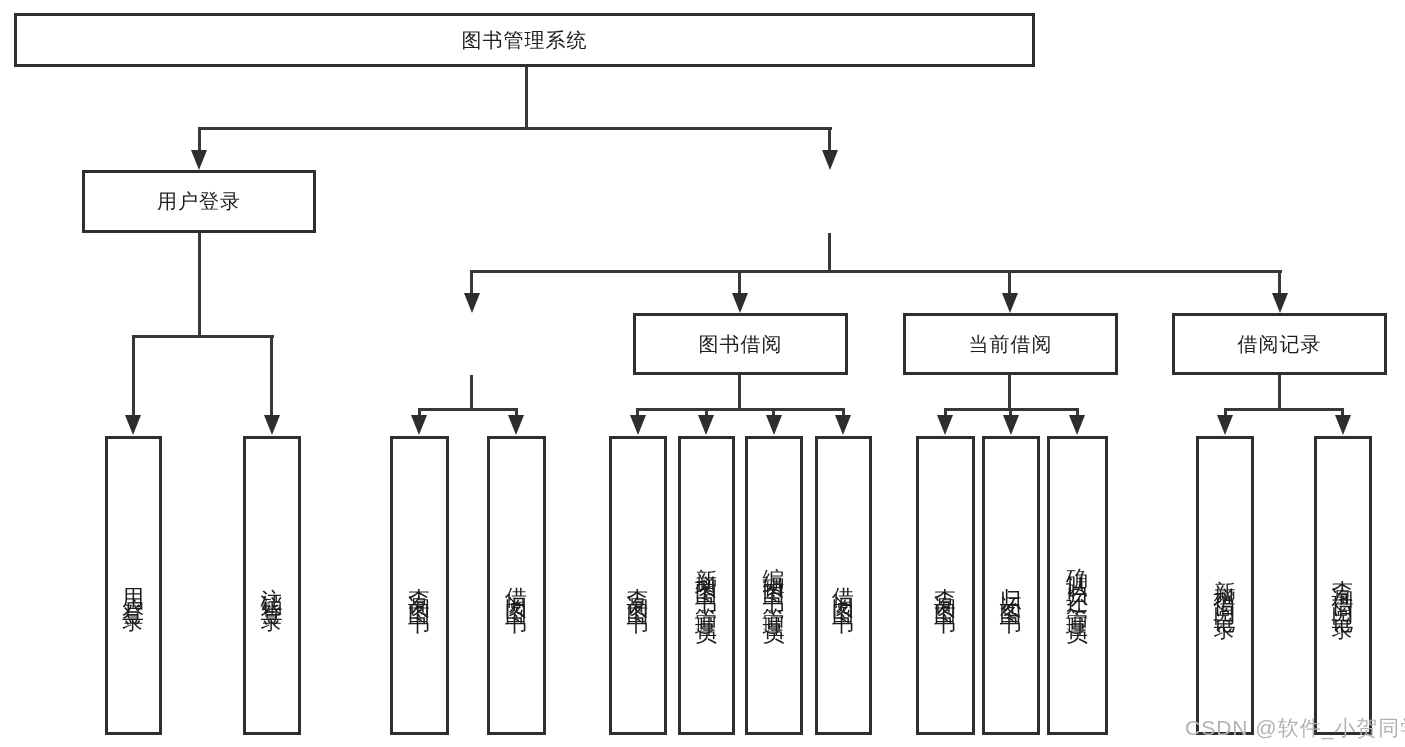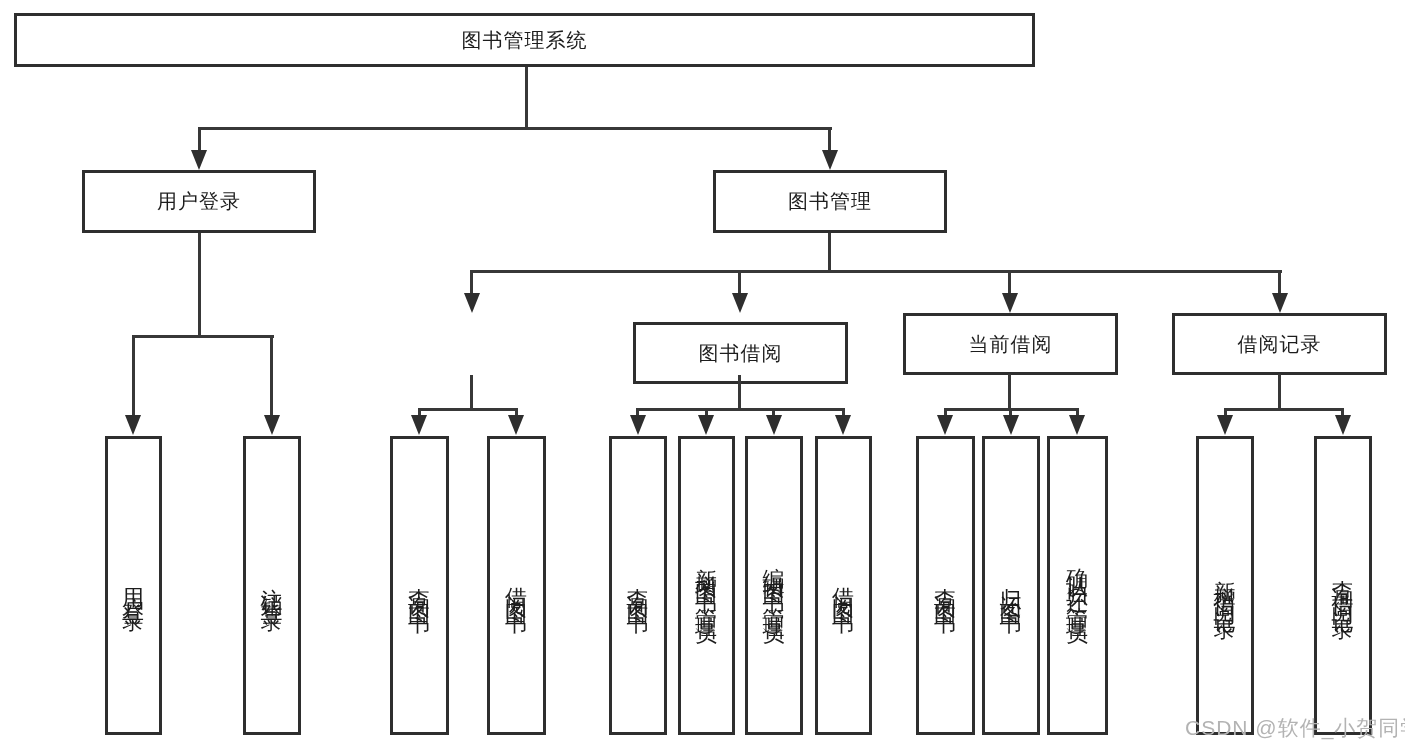--- a/index.html
+++ b/index.html
@@ -39,43 +39,40 @@
   <div class="line" style="left:525px;top:67px;width:3px;height:60px;"></div>
   <div class="line" style="left:198px;top:127px;width:634px;height:3px;"></div>
   <div class="line" style="left:198px;top:127px;width:3px;height:26px;"></div>
   <div class="arrow" style="left:191px;top:150px;"></div>
   <div class="line" style="left:828px;top:127px;width:3px;height:26px;"></div>
   <div class="arrow" style="left:822px;top:150px;"></div>
 
   <div class="box hbox" style="left:82px;top:170px;width:234px;height:63px;">
     <span>用户登录</span>
   </div>
-  <div class="box hbox" style="left:713px;top:170px;width:234px;height:63px;">
-    <span>图书管理</span>
-  </div>
 
   <div class="line" style="left:198px;top:233px;width:3px;height:102px;"></div>
   <div class="line" style="left:132px;top:335px;width:142px;height:3px;"></div>
   <div class="line" style="left:132px;top:335px;width:3px;height:82px;"></div>
   <div class="arrow" style="left:125px;top:415px;"></div>
   <div class="line" style="left:270px;top:335px;width:3px;height:82px;"></div>
   <div class="arrow" style="left:264px;top:415px;"></div>
 
   <div class="line" style="left:828px;top:233px;width:3px;height:37px;"></div>
   <div class="line" style="left:471px;top:270px;width:811px;height:3px;"></div>
   <div class="line" style="left:470px;top:270px;width:3px;height:23px;"></div>
   <div class="arrow" style="left:464px;top:293px;"></div>
   <div class="line" style="left:738px;top:270px;width:3px;height:23px;"></div>
   <div class="arrow" style="left:732px;top:293px;"></div>
   <div class="line" style="left:1008px;top:270px;width:3px;height:23px;"></div>
   <div class="arrow" style="left:1002px;top:293px;"></div>
   <div class="line" style="left:1278px;top:270px;width:3px;height:23px;"></div>
   <div class="arrow" style="left:1272px;top:293px;"></div>
 
-  <div class="box hbox" style="left:633px;top:322px;width:215px;height:62px;">
+  <div class="box hbox" style="left:633px;top:313px;width:215px;height:62px;">
     <span>图书借阅</span>
   </div>
   <div class="box hbox" style="left:903px;top:313px;width:215px;height:62px;">
     <span>当前借阅</span>
   </div>
   <div class="box hbox" style="left:1172px;top:313px;width:215px;height:62px;">
     <span>借阅记录</span>
   </div>
 
   <div class="line" style="left:470px;top:375px;width:3px;height:33px;"></div>

